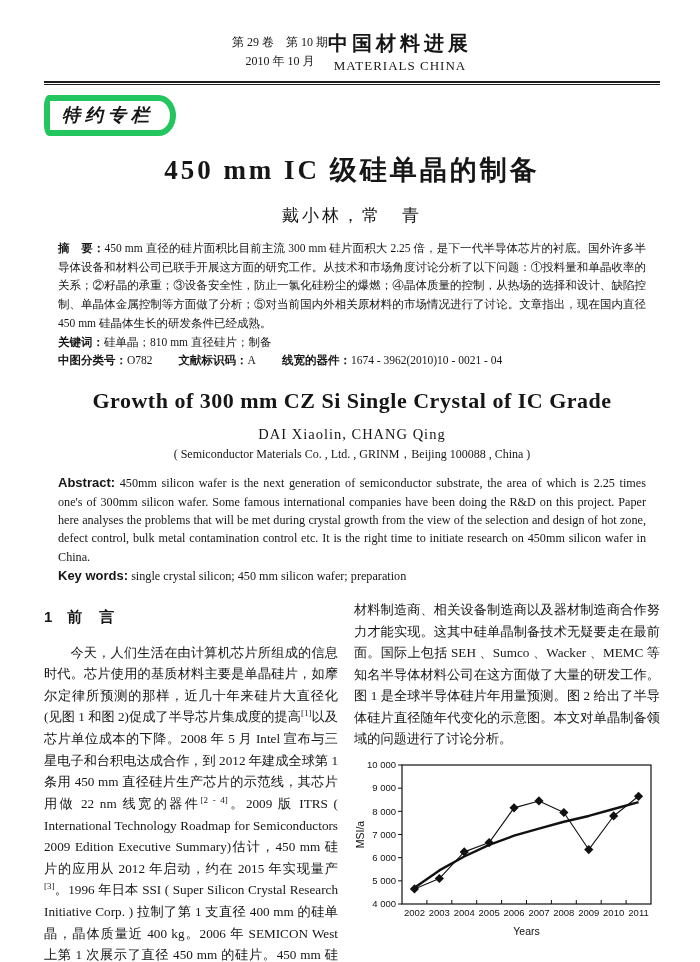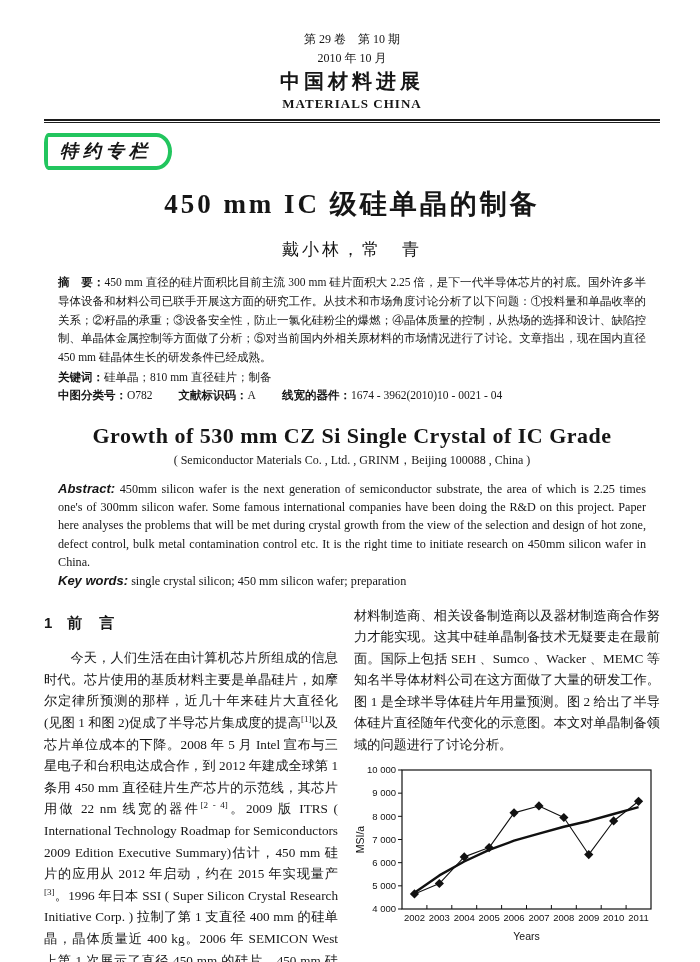--- a/index.html
+++ b/index.html
@@ -1,50 +1,50 @@
 <!DOCTYPE html>
 <html><head>
 <meta charset="utf-8">
 <style>
   * { box-sizing: border-box; margin: 0; padding: 0; }
   html,body { background:#f6f6f4; }
   body { width:700px; height:962px; margin:0 auto; font-family:"Liberation Serif","DejaVu Serif",serif; color:#161616; }
   .page { width:700px; height:962px; background:#ffffff; padding:30px 40px 14px 44px; overflow:hidden; }
 
   
-  .journal-header { display:flex; justify-content:flex-end; align-items:center; padding:0 4px 7px 4px;flex-direction:column; }
+  .journal-header { display:flex; justify-content:center; align-items:center; padding:0 4px 7px 4px; }
   .issue-block { font-size:12px; line-height:1.6; text-align:center; white-space:nowrap; }
   .journal-center { text-align:center; }
   .journal-zh { font-family:"Liberation Sans","DejaVu Sans",sans-serif; font-size:20px; font-weight:bold; letter-spacing:4px; }
-  .journal-en { font-size:13px; font-weight:bold; letter-spacing:1px; margin-top:1px; }
+  .journal-en { font-size:13px; font-weight:normal; letter-spacing:1px; margin-top:1px; }
   .header-rule { height:4px; border-top:2px solid #1c1c1c; border-bottom:1px solid #1c1c1c; }
 
   
   .badge-row { margin-top:10px; }
   .column-badge { display:inline-block; font-family:"Liberation Serif",serif; font-weight:bold; font-style:italic;
-    font-size:18px; letter-spacing:5px; padding:2px 16px 3px 12px; border:4px solid #22c55e;
+    font-size:18px; letter-spacing:5px; padding:2px 16px 3px 12px; border:6px solid #22c55e;
     border-radius:6px 22px 22px 6px / 14px 26px 26px 14px; }
 
   
   .title-zh { margin-top:16px; text-align:center; font-size:27px; font-weight:bold; letter-spacing:3px; }
   .authors-zh { margin-top:16px; text-align:center; font-size:17px; letter-spacing:3px; }
   .affil-zh { margin-top:8px; text-align:center; font-size:12.5px; }
 
   
   .abs-zh { margin:12px 14px 0 14px; font-size:11.5px; line-height:1.62; text-align:justify; }
   .lbl { font-family:"Liberation Sans","DejaVu Sans",sans-serif; font-weight:bold; }
   .meta-line { margin:3px 14px 0 14px; font-size:11.5px; }
   .meta-line .gap { display:inline-block; width:26px; }
 
   
   .title-en { margin-top:20px; text-align:center; font-size:22px; font-weight:bold; letter-spacing:0.5px; }
   .authors-en { margin-top:12px; text-align:center; font-size:14.5px; letter-spacing:1px; }
   .affil-en { margin-top:3px; text-align:center; font-size:12px; }
   .abs-en { margin:10px 14px 0 14px; font-size:12.2px; line-height:1.5; text-align:justify; }
-  .abs-en .lbl-en { font-family:"Liberation Sans","DejaVu Sans",sans-serif; font-weight:bold; font-size:13px;font-style:italic; }
+  .abs-en .lbl-en { font-family:"Liberation Sans","DejaVu Sans",sans-serif; font-weight:bold; font-size:13px; }
 
   
   .columns { display:flex; gap:16px; margin-top:14px; }
   .col { width:50%; font-size:13.2px; line-height:1.63; text-align:justify; }
   .col-left { display:flex; flex-direction:column; justify-content:space-between; }
   .sec-heading { font-family:"Liberation Sans","DejaVu Sans",sans-serif; font-weight:bold; font-size:15px; margin:6px 0 12px 0; letter-spacing:1px; }
   .sec-heading .num { margin-right:14px; }
   .para-indent { text-indent:2em; }
   sup { font-size:9px; }
 
@@ -73,21 +73,22 @@
     <span class="column-badge">特约专栏</span>
   </div>
 
   <h1 class="title-zh">450 mm IC 级硅单晶的制备</h1>
   <div class="authors-zh">戴小林，常　青</div>
 
   <p class="abs-zh"><span class="lbl">摘　要：</span><span>450 mm 直径的硅片面积比目前主流 300 mm 硅片面积大 2.25 倍，是下一代半导体芯片的衬底。国外许多半导体设备和材料公司已联手开展这方面的研究工作。从技术和市场角度讨论分析了以下问题：①投料量和单晶收率的关系；②籽晶的承重；③设备安全性，防止一氯化硅粉尘的爆燃；④晶体质量的控制，从热场的选择和设计、缺陷控制、单晶体金属控制等方面做了分析；⑤对当前国内外相关原材料的市场情况进行了讨论。文章指出，现在国内直径 450 mm 硅晶体生长的研发条件已经成熟。</span></p>
   <p class="meta-line"><span class="lbl">关键词：</span><span>硅单晶；810 mm 直径硅片；制备</span></p>
   <p class="meta-line"><span class="lbl">中图分类号：</span><span>O782</span><span class="gap"></span><span class="lbl">文献标识码：</span><span>A</span><span class="gap"></span><span class="lbl">线宽的器件：</span><span>1674 - 3962(2010)10 - 0021 - 04</span></p>
 
-  <h2 class="title-en">Growth of 530 mm CZ Si Single Crystal of IC Grade</h2>
+  <h2 class="title-en">Growth of 300 mm CZ Si Single Crystal of IC Grade</h2>
+  <div class="authors-en">DAI Xiaolin, CHANG Qing</div>
   <div class="affil-en">( Semiconductor Materials Co. , Ltd. , GRINM，Beijing 100088 ,  China )</div>
 
   <p class="abs-en"><span class="lbl-en">Abstract:</span> <span>450mm silicon wafer is the next generation of semiconductor substrate, the area of which is 2.25 times one's of 300mm silicon wafer. Some famous international companies have been doing the R&amp;D on this project. Paper here analyses the problems that will be met during crystal growth from the view of the selection and design of hot zone, defect control, bulk metal contamination control etc. It is the right time to initiate research on 450mm silicon wafer in China.</span><br><span class="lbl-en">Key words:</span> <span>single crystal silicon;  450 mm silicon wafer;  preparation</span></p>
 
   <div class="columns">
 
     <div class="col col-left">
       <div>
         <div class="sec-heading"><span class="num">1</span><span>前　言</span></div>
         <p class="para-indent"><span>今天，人们生活在由计算机芯片所组成的信息时代。芯片使用的基质材料主要是单晶硅片，如摩尔定律所预测的那样，近几十年来硅片大直径化(见图 1 和图 2)促成了半导芯片集成度的提高</span><sup>[1]</sup><span>以及芯片单位成本的下降。2008 年 5 月 Intel 宣布与三星电子和台积电达成合作，到 2012 年建成全球第 1 条用 450 mm 直径硅片生产芯片的示范线，其芯片用做 22 nm 线宽的器件</span><sup>[2 - 4]</sup><span>。2009 版 ITRS ( International Technology Roadmap for Semiconductors 2009 Edition Executive Summary)估计，450 mm 硅片的应用从 2012 年启动，约在 2015 年实现量产</span><sup>[3]</sup><span>。1996 年日本 SSI ( Super Silicon Crystal Research Initiative Corp. ) 拉制了第 1 支直径 400 mm 的硅单晶，晶体质量近 400 kg。2006 年 SEMICON West 上第 1 次展示了直径 450 mm 的硅片。450 mm 硅片实际应用需要硅</span></p>

